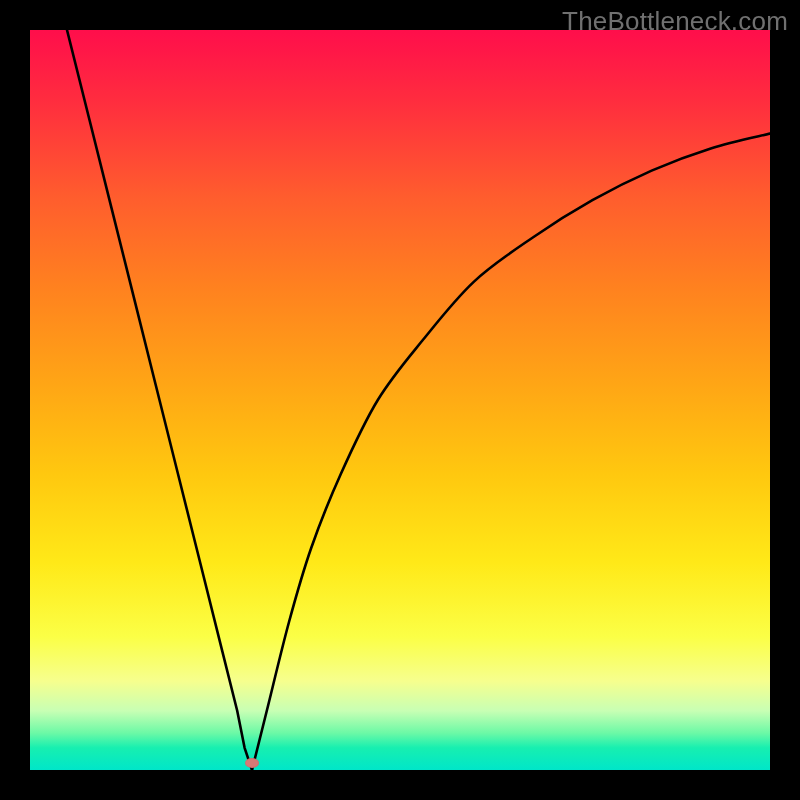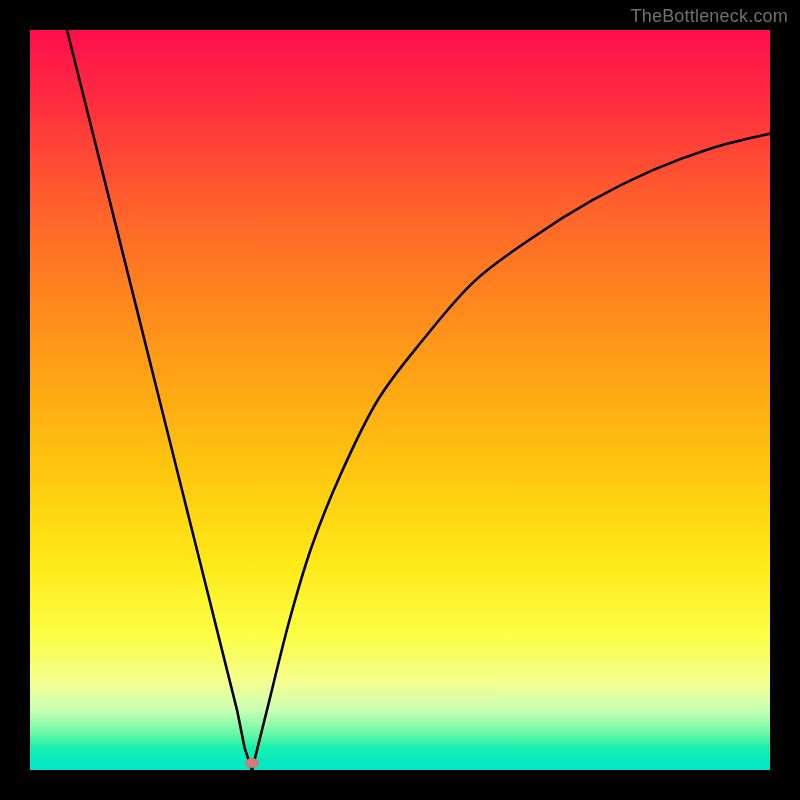--- a/index.html
+++ b/index.html
@@ -36,21 +36,21 @@
       #6cf9a6 95%,
       #17efb0 97%,
       #00e6c9 100%
     );
   }
   .watermark {
     position: absolute;
     top: 6px;
     right: 12px;
     color: #707070;
-    font-size: 18px;
+    font-size: 26px;
     font-weight: 500;
     user-select: none;
     letter-spacing: 0.2px;
   }
   svg.curve {
     position: absolute;
     inset: 0;
     width: 100%;
     height: 100%;
     pointer-events: none;

